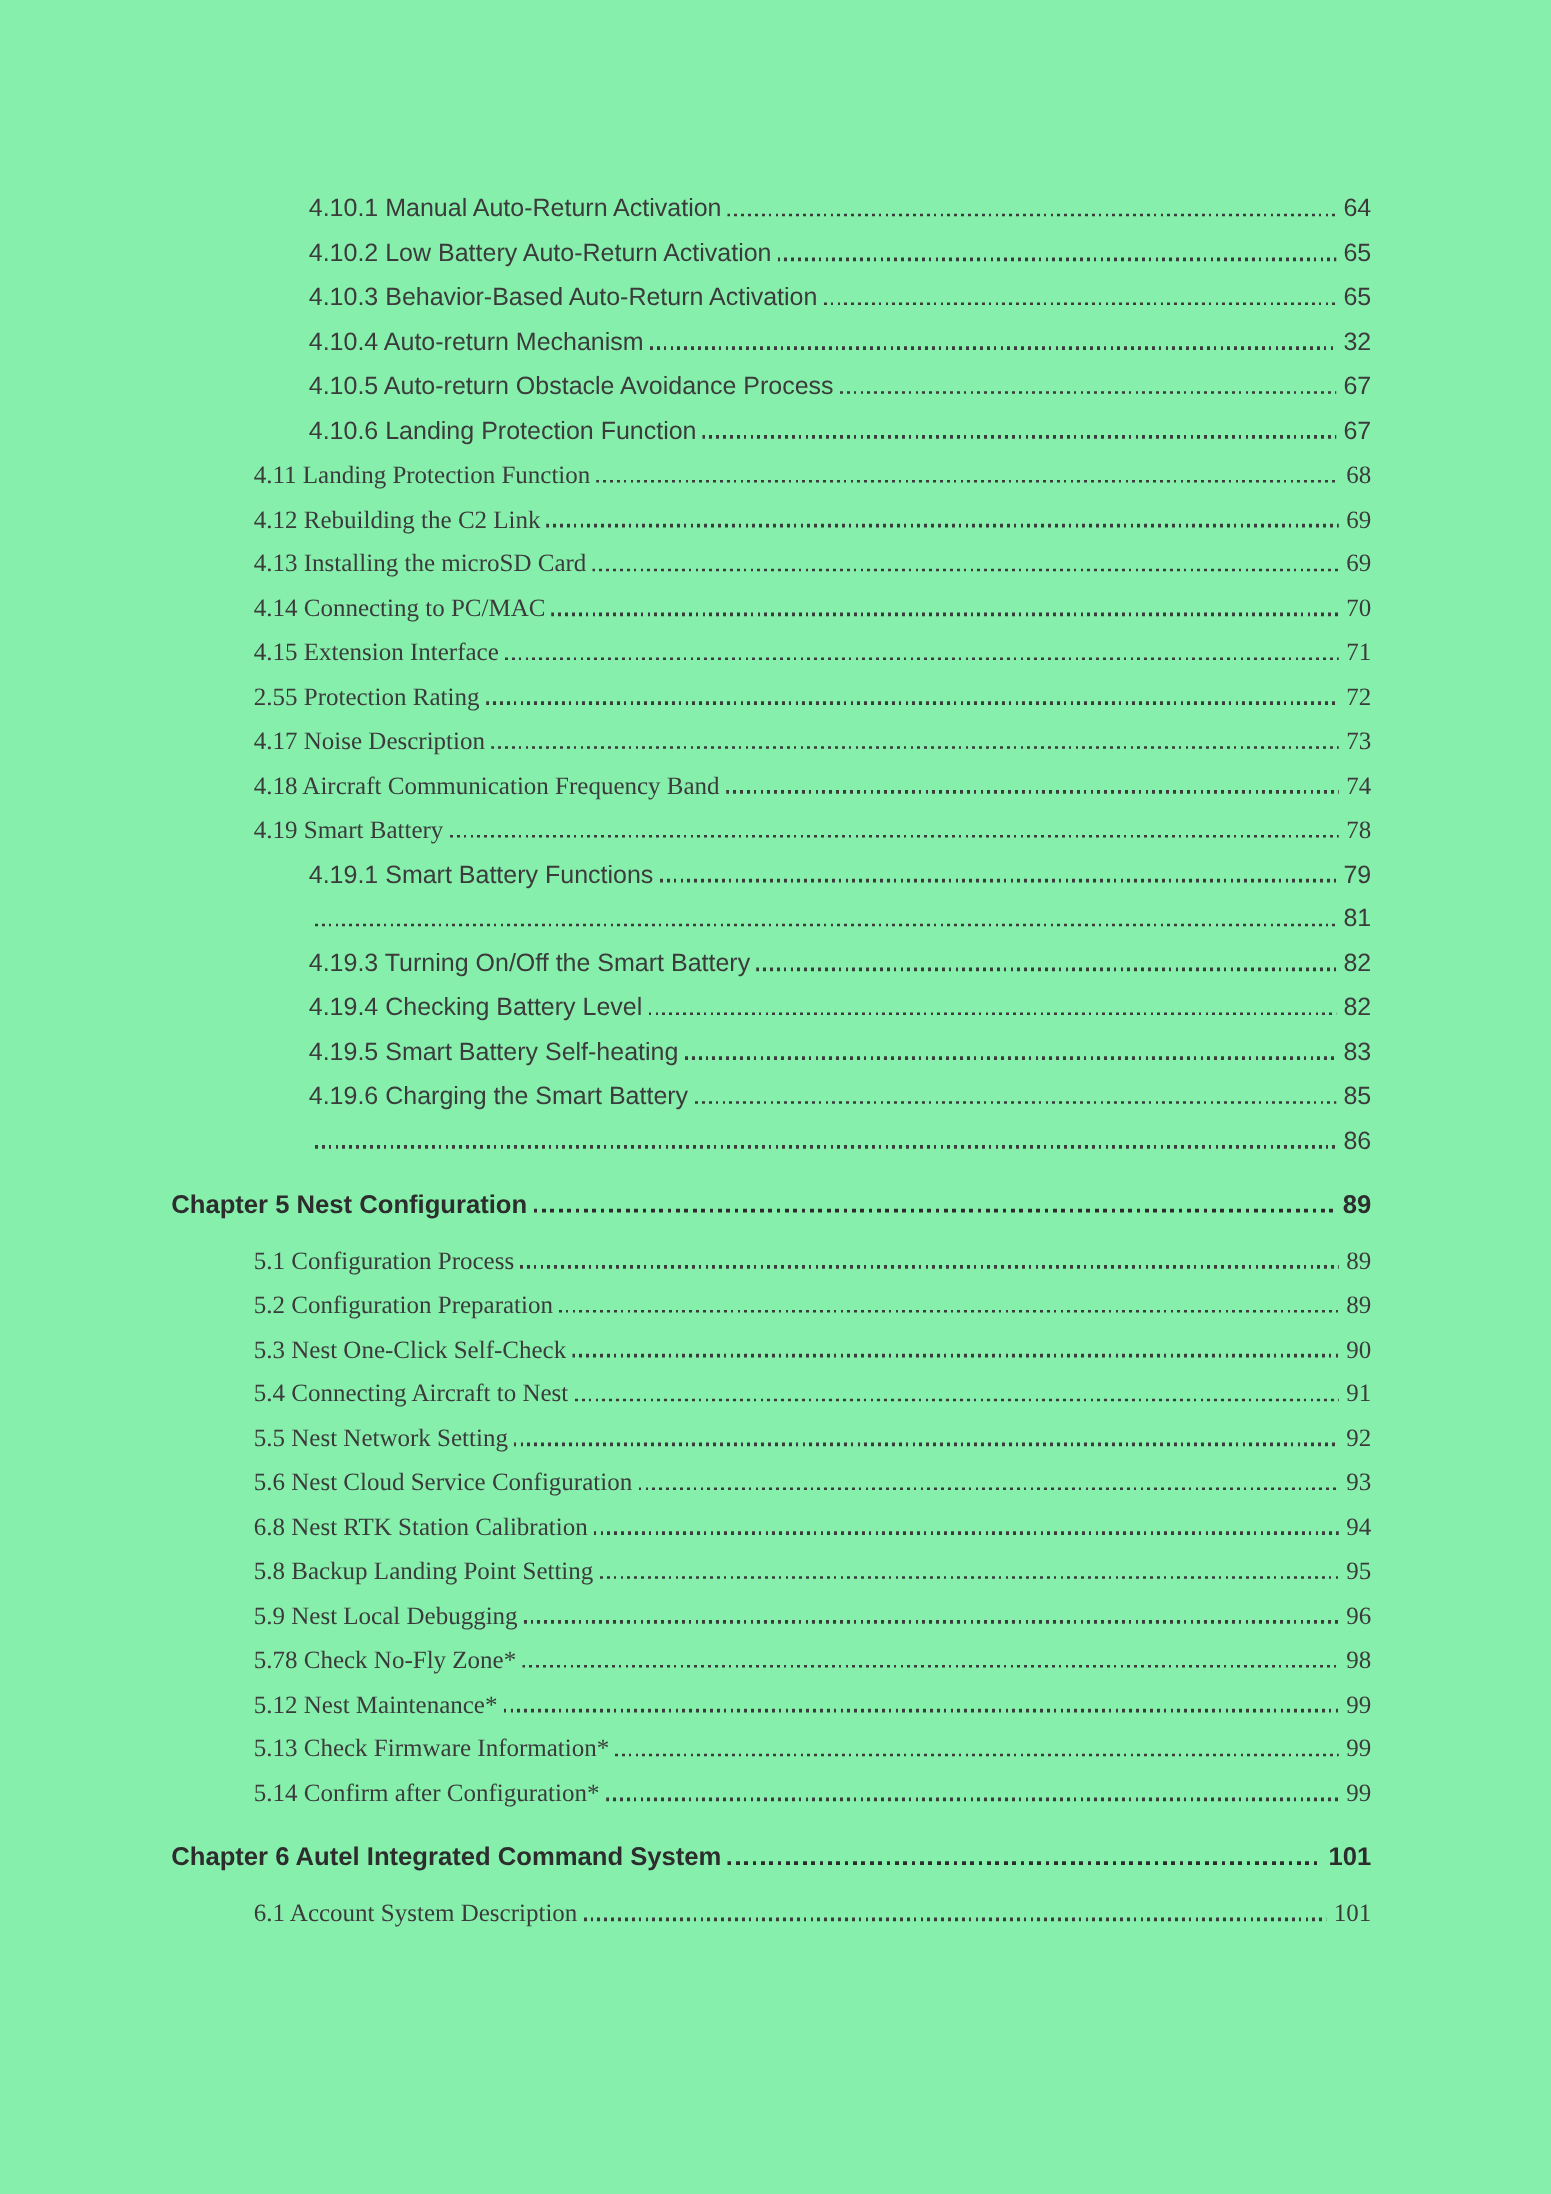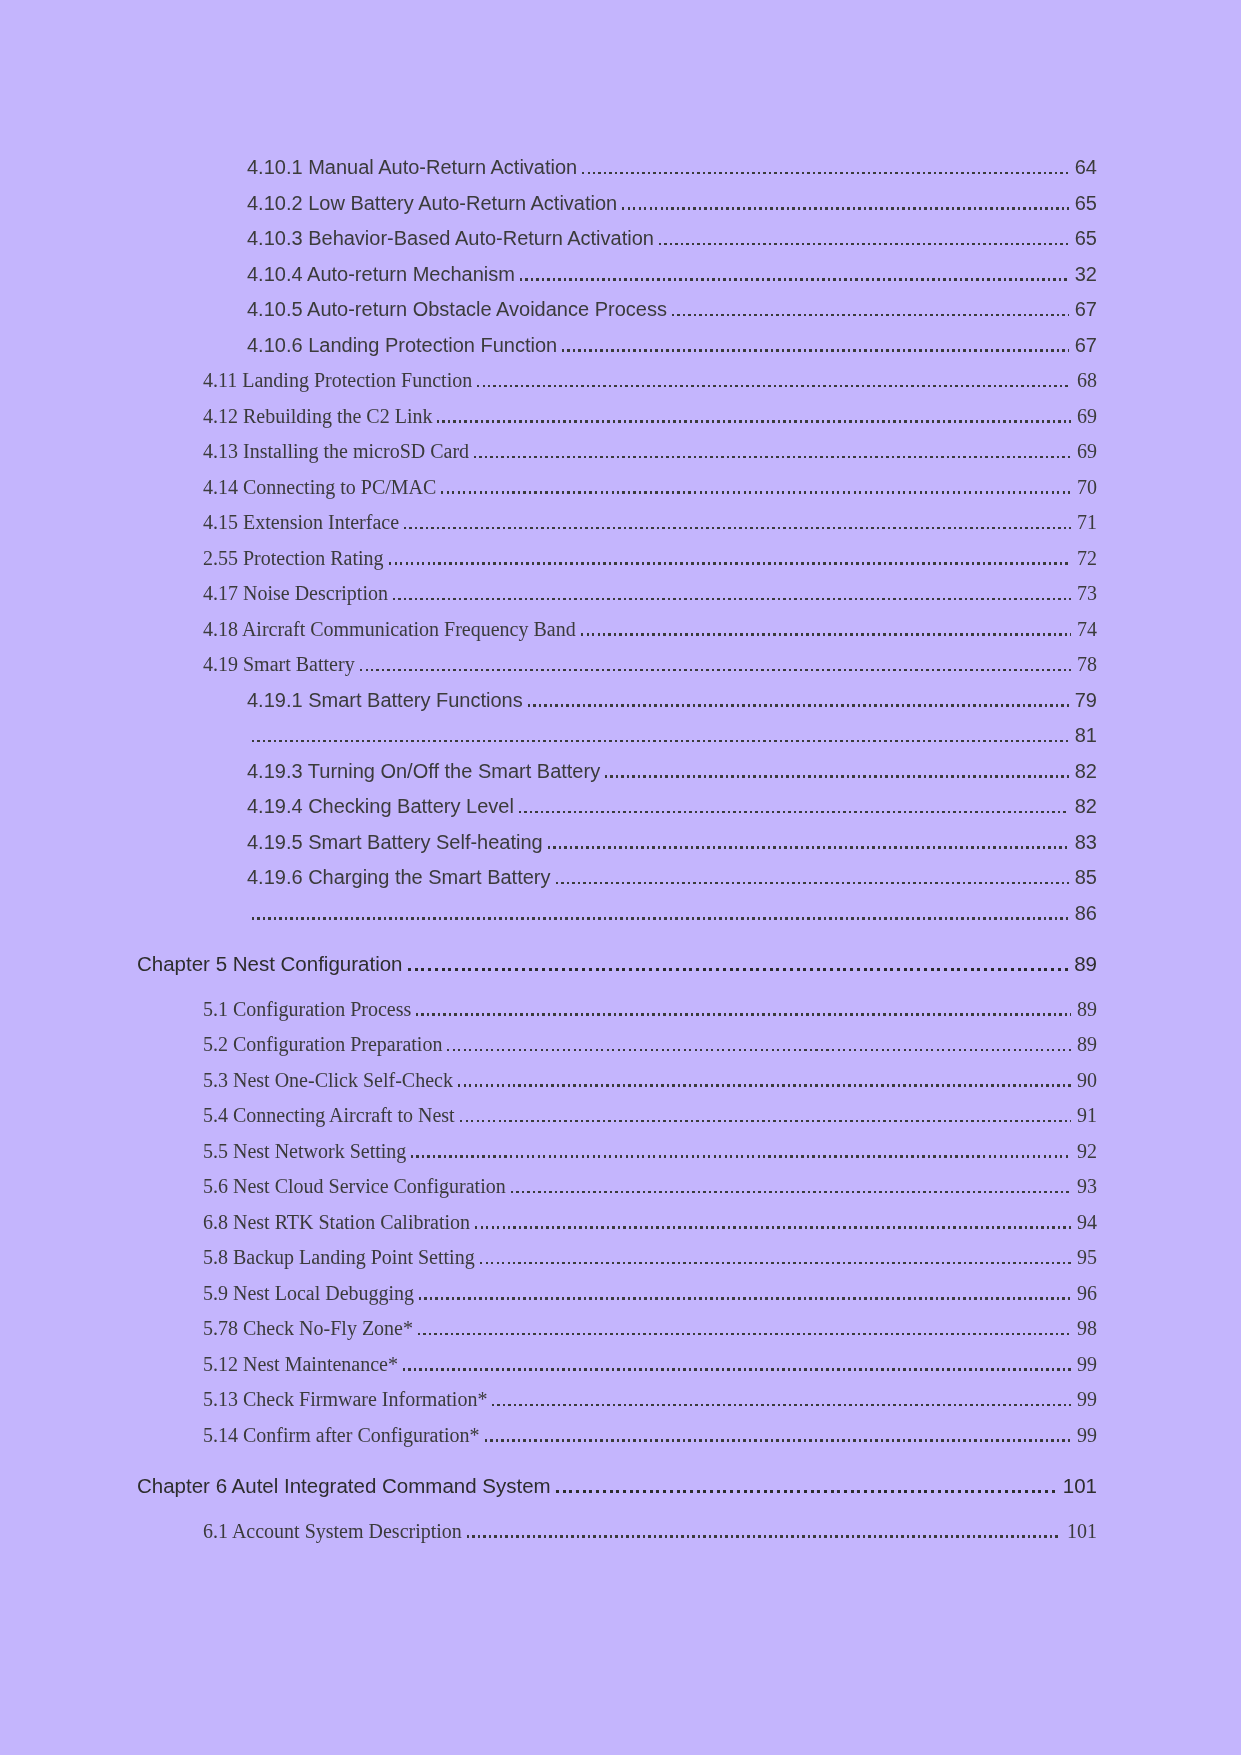--- a/index.html
+++ b/index.html
@@ -5,21 +5,21 @@
   html, body {
     margin: 0;
     padding: 0;
     background: #ffffff;
   }
   .page {
     position: relative;
     width: 1241px;
     height: 1755px;
     box-sizing: border-box;
-    background: #c4b5fd;
+    background: #86efac;
     font-family: "Liberation Sans", sans-serif;
     color: #3b3b3b;
     padding: 150px 144px 0 137px;
     overflow: hidden;
   }
   #toc-root { width: 100%; }
   .toc-row {
     display: flex;
     align-items: baseline;
     height: 35.5px;
@@ -28,21 +28,21 @@
     color: #3b3b3b;
     white-space: nowrap;
   }
   .toc-row.level-1 { padding-left: 66px; font-family: Liberation Serif, serif; }
   .toc-row.level-2 { padding-left: 110px; }
   .toc-row.chapter {
     padding-left: 0;
     margin-top: 14.5px;
     margin-bottom: 10.5px;
     font-size: 20.5px;
-    font-weight: 400;
+    font-weight: 700;
     color: #2d2d2d;
   }
   .toc-label {
     flex: 0 0 auto;
   }
   .toc-leader {
     flex: 1 1 auto;
     display: inline-block;
     height: 2.5px;
     min-width: 12px;

